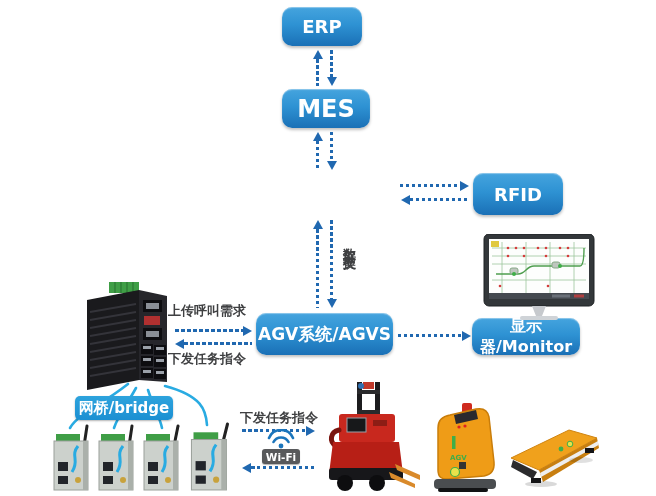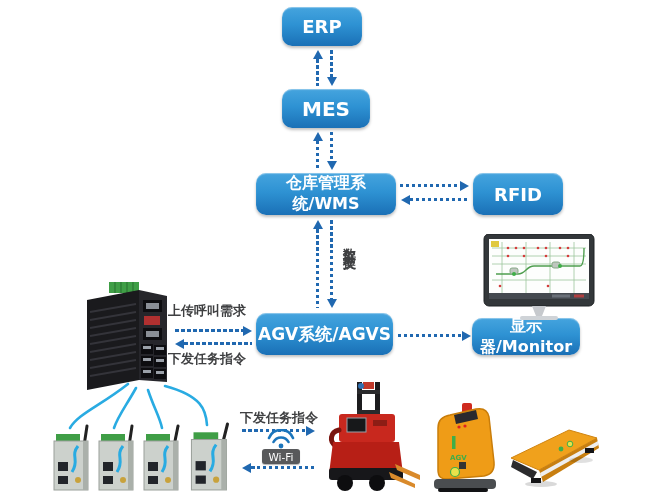--- a/index.html
+++ b/index.html
@@ -34,34 +34,33 @@
   .conn-label{position:absolute;font-weight:bold;color:var(--label-ink,#3f4042);
     font-size:13px;text-align:left;white-space:nowrap;}
   .vtext{writing-mode:vertical-rl;text-orientation:upright;letter-spacing:3px;white-space:normal;}
 
   .bridge-label{position:absolute;display:flex;align-items:center;justify-content:center;
     color:#fff;font-weight:bold;font-size:15px;border-radius:5px;
     background:linear-gradient(180deg,#2da3dd,var(--bridge,#1b8fd2));
     box-shadow:0 1px 2px rgba(0,0,0,.3);z-index:3;}
 
   .wifi-badge{position:absolute;display:flex;align-items:center;justify-content:center;
-    background:var(--badge,#58595b);color:#fff;font-weight:normal;font-size:10.5px;
+    background:var(--badge,#58595b);color:#fff;font-weight:bold;font-size:10.5px;
     border-radius:3px;box-shadow:0 1px 1px rgba(0,0,0,.3);}
 
   .img{position:absolute;}
   .z1{z-index:1}.z2{z-index:2}
 </style>
 </head>
 <body>
 
 <div id="canvas">
 
   <div class="node" style="left:282px;top:7px;width:80px;height:39px;font-size:18px">ERP</div>
-  <div class="node" style="left:282px;top:89px;width:88px;height:39px;font-size:20px">MES</div>
-  <div class="node" style="left:256px;top:173px;width:140px;height:42px;font-size:16px">仓库管理系统/WMS</div>
+  <div class="node" style="left:282px;top:89px;width:88px;height:39px;font-size:24px">MES</div>
   <div class="node" style="left:256px;top:313px;width:137px;height:42px;font-size:17px">AGV系统/AGVS</div>
   <div class="node" style="left:473px;top:173px;width:90px;height:42px;font-size:18px">RFID</div>
   <div class="node" style="left:472px;top:318px;width:108px;height:37px;font-size:16px">显示器/Monitor</div>
 
   <div class="dot-v head-u" style="left:316px;top:59px;height:27px"></div>
   <div class="dot-v head-d" style="left:330px;top:50px;height:27px"></div>
 
   <div class="dot-v head-u" style="left:316px;top:141px;height:29px"></div>
   <div class="dot-v head-d" style="left:330px;top:132px;height:29px"></div>
 
@@ -137,20 +136,21 @@
     <g fill="#9aa0a8">
       <rect x="60" y="64" width="8" height="3"></rect>
         <rect x="73" y="65" width="8" height="3"></rect>
       <rect x="60" y="76" width="8" height="3"></rect>
         <rect x="73" y="77" width="8" height="3"></rect>
       <rect x="60" y="88" width="8" height="3"></rect>
         <rect x="73" y="89" width="8" height="3"></rect>
     </g>
   </svg>
 
+  <div class="bridge-label" style="left:75px;top:396px;width:98px;height:24px">网桥/bridge</div>
 
   <svg class="img z2" style="left:50px;top:424px" width="46" height="68" viewBox="0 0 46 68">
     <line x1="34" y1="22" x2="37" y2="2" stroke="#222" stroke-width="3" stroke-linecap="round"></line>
     <rect x="6" y="10" width="24" height="8" fill="#3f9e46"></rect>
     <rect x="4" y="17" width="34" height="49" fill="#ccd1cc" stroke="#9aa09a" stroke-width="1"></rect>
     <rect x="33" y="17" width="5" height="49" fill="#aab0aa"></rect>
     <path d="M28,22 C20,32 30,36 22,48" fill="none" stroke="#29abe2" stroke-width="3"></path>
     <rect x="8" y="38" width="10" height="9" fill="#22252a"></rect>
       <rect x="8" y="52" width="10" height="8" fill="#22252a"></rect>
     <circle cx="28" cy="56" r="3" fill="#c8a23c"></circle>

